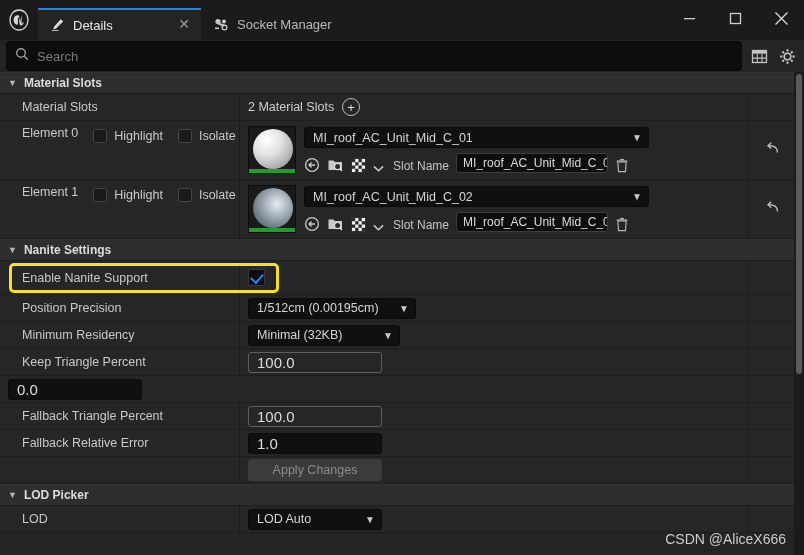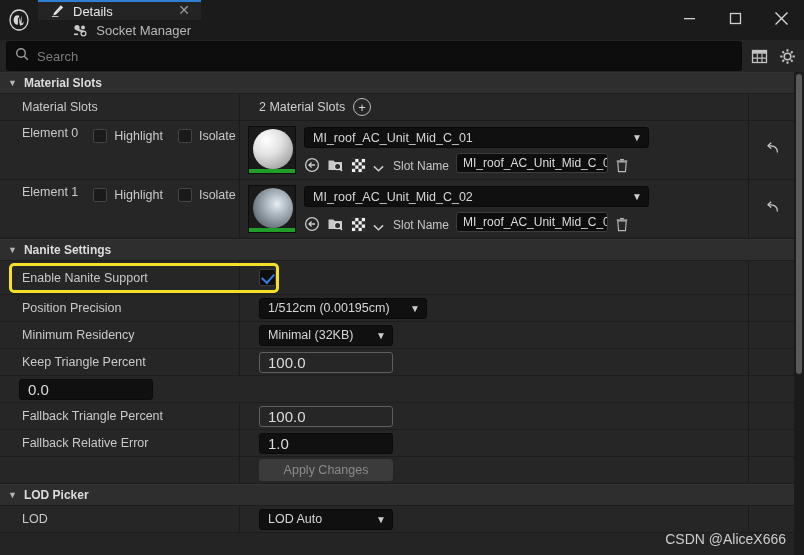--- a/index.html
+++ b/index.html
@@ -21,21 +21,21 @@
     height: 40px; flex: 0 0 40px;
     background: #1b1b1b;
     display: flex; align-items: flex-end;
     position: relative;
   }
   .ue-logo {
     width: 38px; height: 40px;
     display: flex; align-items: center; justify-content: center;
     color: #d8d8d8;
   }
-  .tabstrip { display: flex; align-items: flex-end; height: 40px; flex-direction: column; }
+  .tabstrip { display: flex; align-items: flex-end; height: 40px; }
   .tab {
     height: 32px;
     display: flex; align-items: center; gap: 8px;
     padding: 0 10px 0 12px;
     font-size: 13px; color: #b8b8b8;
     position: relative;
     background: transparent;
   }
   .tab.active {
     background: #242424;
@@ -121,21 +121,20 @@
     width: 240px; flex: 0 0 240px;
     display: flex; flex-direction: column; justify-content: center;
     padding-left: 22px;
     border-right: 1px solid #1b1b1b;
   }
   .rcol {
     flex: 1;
     display: flex; align-items: center;
     padding-left: 8px;
     gap: 8px;
-    margin-left: 11px;
   }
   .resetcol {
     width: 46px; flex: 0 0 46px;
     border-left: 1px solid #1b1b1b;
     display: flex; align-items: center; justify-content: center;
     color: #c8c8c8;
   }
   .lbl { font-size: 12.5px; color: #c9c9c9; white-space: nowrap; }
   .lbl-sub { font-size: 12.5px; color: #c9c9c9; }
 
@@ -558,21 +557,21 @@
           </div>
         </div>
         <div class="resetcol"></div>
       </div>
 
       <div class="row">
         <div class="lcol">
           <span class="lbl">Minimum Residency</span>
         </div>
         <div class="rcol">
-          <div class="combo" style="width:134px">
+          <div class="combo" style="width:152px">
             <span>Minimal (32KB)</span>
             <span class="chev">▼</span>
           </div>
         </div>
         <div class="resetcol"></div>
       </div>
 
       <div class="row">
         <div class="lcol">
           <span class="lbl">Keep Triangle Percent</span>

